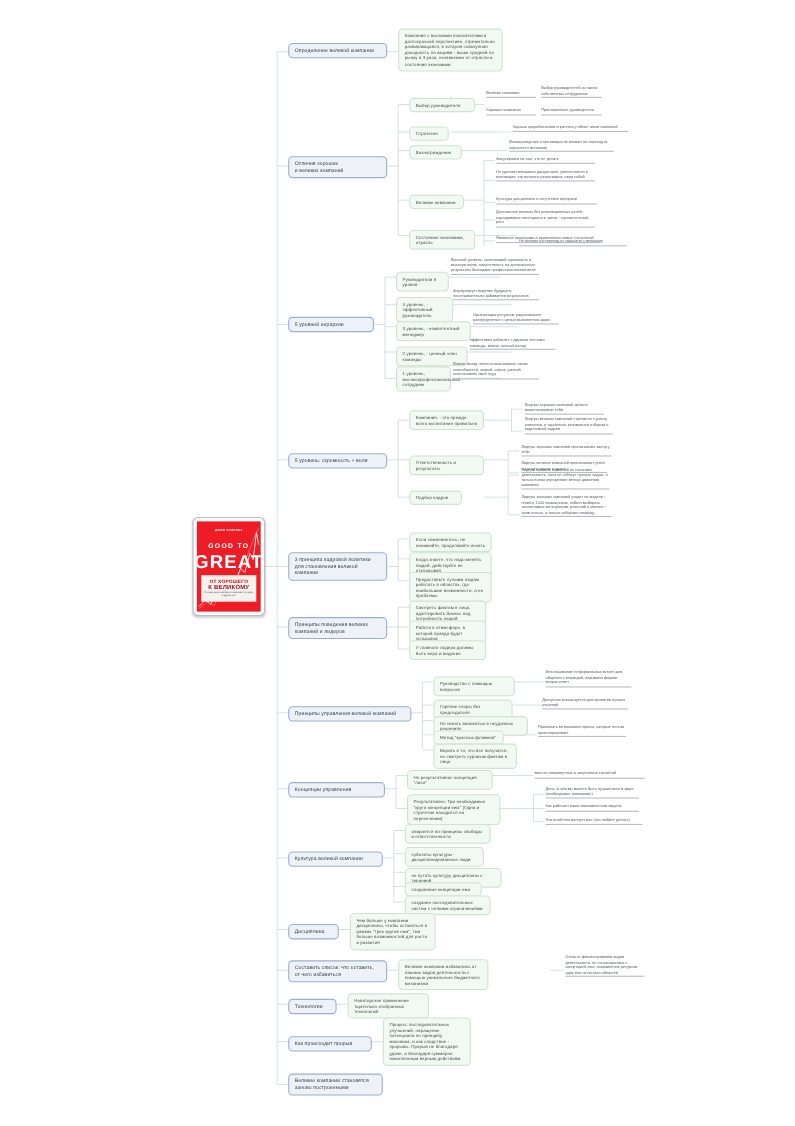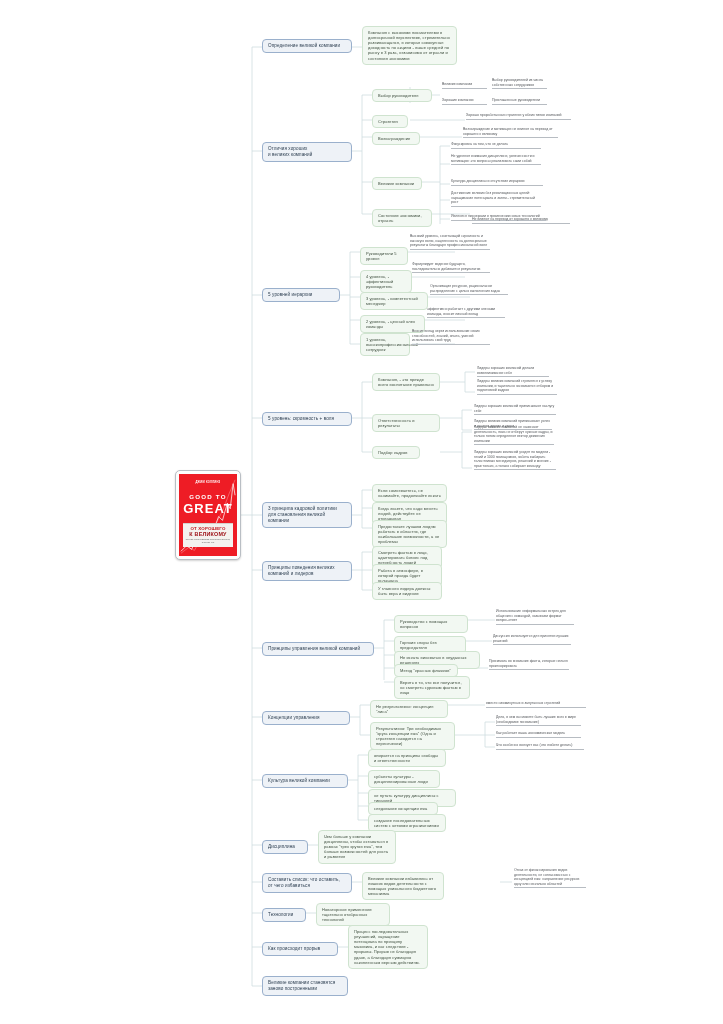--- a/index.html
+++ b/index.html
@@ -37,21 +37,21 @@
     background:#ee1c25;
     position:relative;
     overflow:hidden;
     display:flex;flex-direction:column;align-items:center;
   }
   .cover .author{
     color:#fff;font-size:2.6px;letter-spacing:.3px;margin-top:7px;
     font-weight:bold;
   }
   .cover .t1{color:#ffffff;font-size:6.2px;letter-spacing:1.2px;margin-top:9px;font-weight:bold;}
-  .cover .t2{color:#ffffff;font-size:13px;letter-spacing:1px;font-weight:bold;margin-top:1px;}
+  .cover .t2{color:#ffffff;font-size:17px;letter-spacing:1px;font-weight:bold;margin-top:1px;}
   .cover .band{
     position:absolute;left:4px;right:4px;bottom:9px;
     background:#f4f2ef;border-top:1px solid #d6d2cc;
     padding:2px 2px 3px 2px;text-align:center;
   }
   .cover .ru1{color:#c01118;font-size:4.4px;font-weight:bold;letter-spacing:.2px;}
   .cover .ru2{color:#9c0d13;font-size:5.4px;font-weight:bold;letter-spacing:.2px;}
   .cover .ru3{color:#5a5a5a;font-size:2.2px;margin-top:1px;line-height:1.35;}
   .cover .spark{position:absolute;left:0;right:0;top:0;bottom:0;}
 

